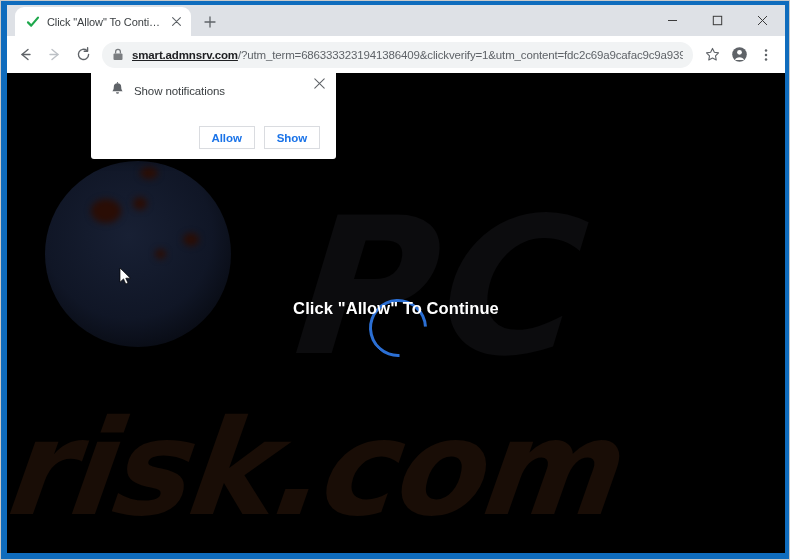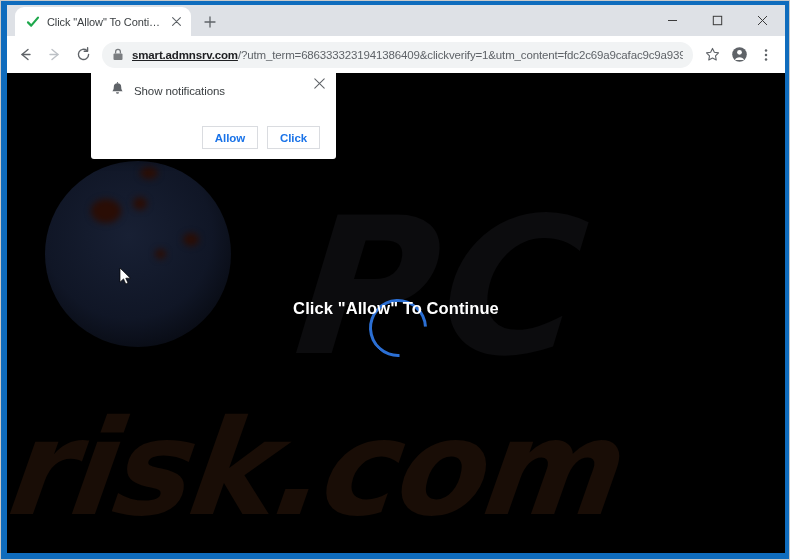--- a/index.html
+++ b/index.html
@@ -409,19 +409,19 @@
                        c0.6-0.7 1.5-1.7 1.5-4.3 A3.7 3.7 0 0 1 6.5 1.2 Z" fill="#5f6368"></path>
               <rect x="5.9" y="0" width="1.2" height="1.6" rx="0.6" fill="#5f6368"></rect>
               <path d="M5 10.3 a1.5 1.5 0 0 0 3 0 Z" fill="#5f6368"></path>
             </svg>
           </span>
           <span id="dialog-permission-label">Show notifications</span>
         </div>
 
         <div id="dialog-actions">
           <button class="dialog-btn">Allow</button>
-          <button class="dialog-btn">Click</button>
+          <button class="dialog-btn">Show</button>
         </div>
       </div>
 
     </div>
   </div>
 </div>
 
 </body></html>

